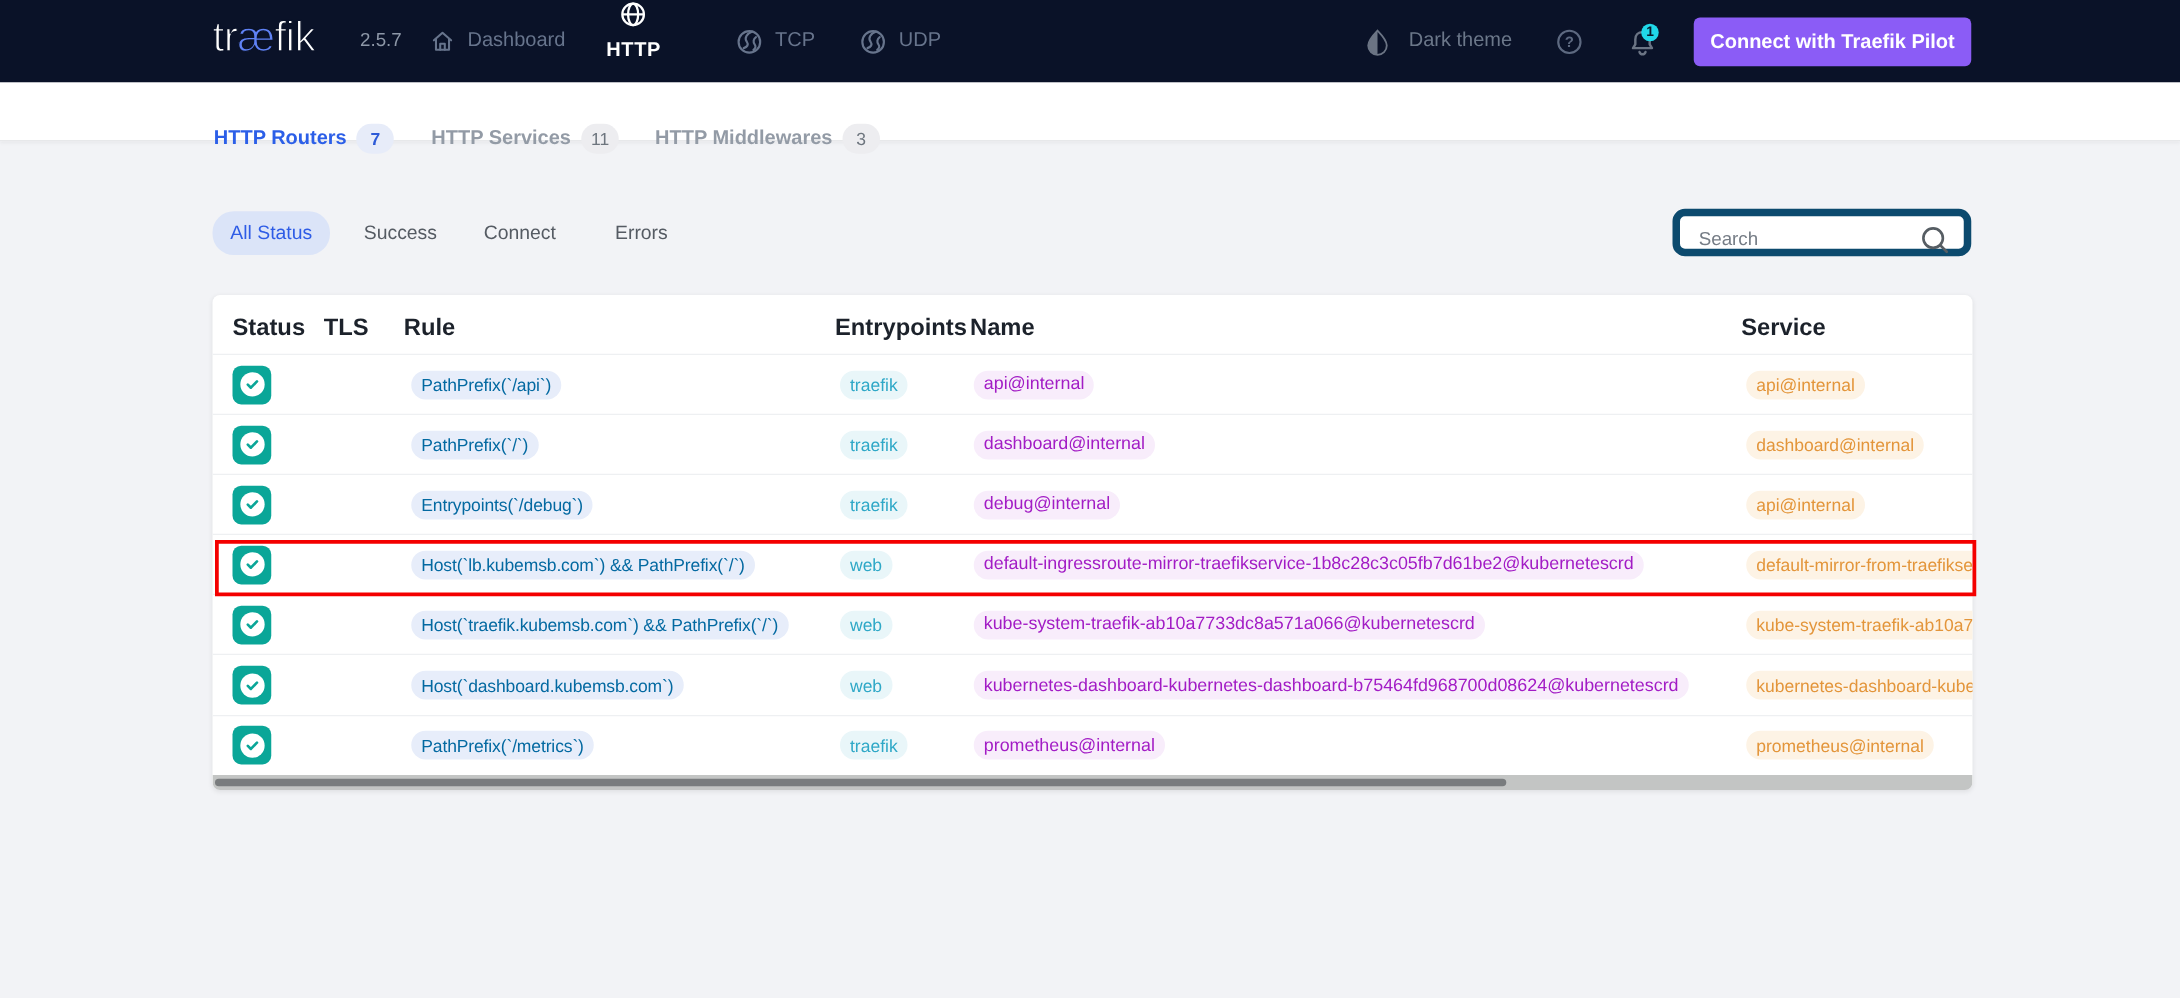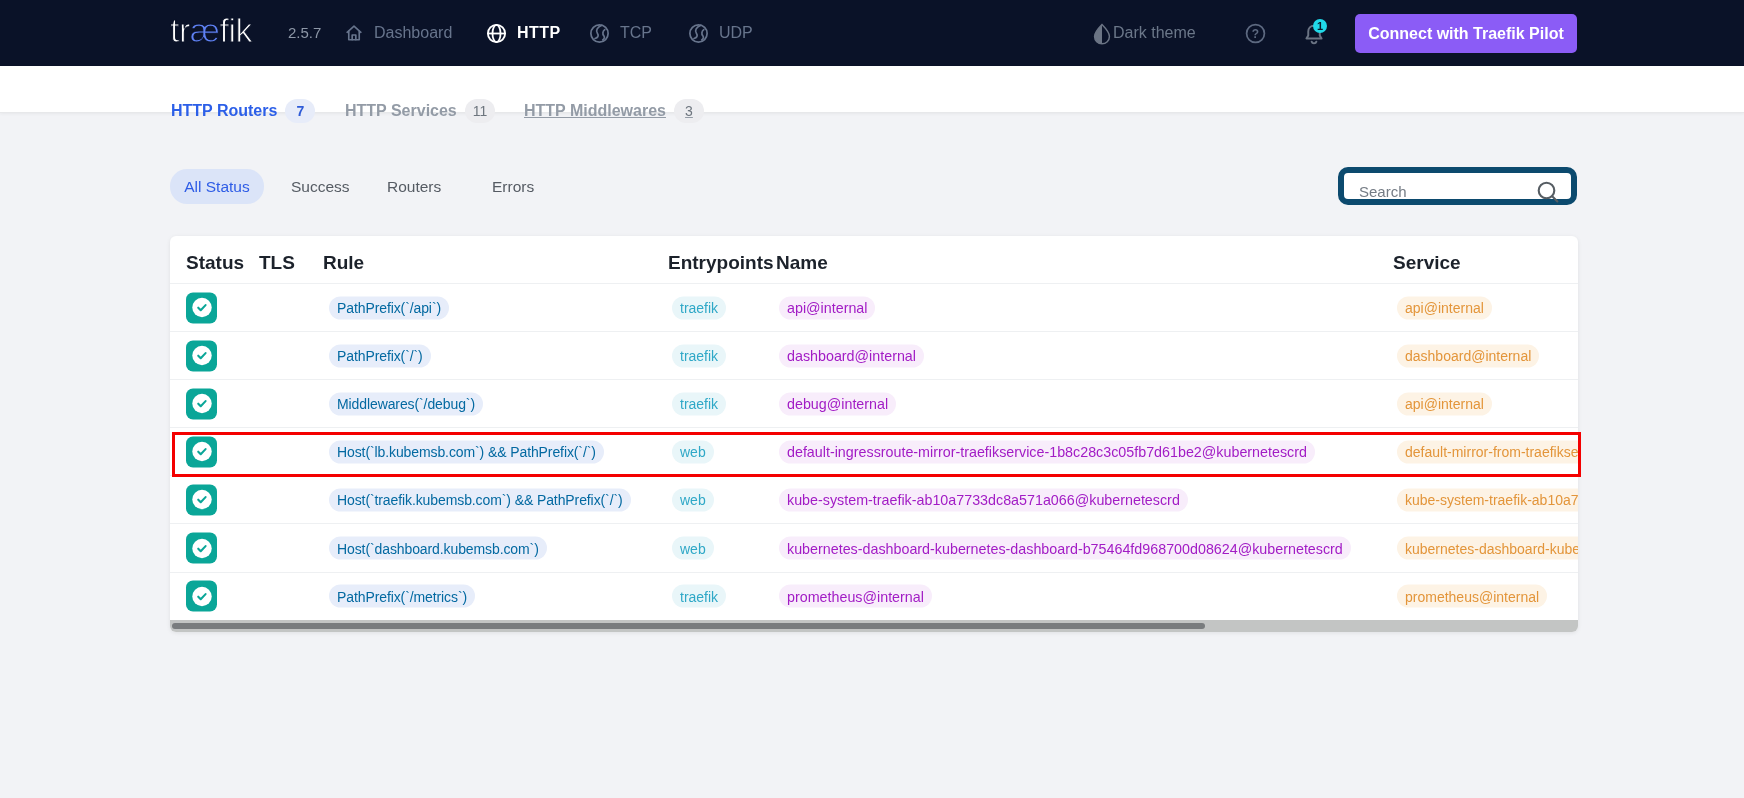--- a/index.html
+++ b/index.html
@@ -6,24 +6,24 @@
   html,body { width:1744px; height:798px; background:#f2f3f6; font-family:"Liberation Sans",sans-serif; overflow:hidden; }
   #root { position:relative; width:1744px; height:798px; }
   
   #nav { position:absolute; left:0; top:0; width:1744px; height:66px; background:#0a1228; }
   .logo { position:absolute; left:170px; top:11px; font-size:34px; letter-spacing:-0.5px; color:#fff; font-weight:400; -webkit-text-stroke:1.1px #0a1228; }
   .logo .ae { color:#5f82f5; -webkit-text-stroke:1.1px #0a1228; }
   .ver { position:absolute; left:268px; top:24px; font-size:15px; color:#8d97a7;margin-left:20px; }
   .navitem { position:absolute; top:0; height:66px; display:flex; align-items:center; gap:9px; color:#67748c; font-size:16px; }
   .navitem.active { color:#fff; font-weight:700; letter-spacing:0.5px; }
   .nv-dash { left:343px; }
-  .nv-http { left:485px; }
+  .nv-http { left:485px;flex-direction:column; }
   .nv-tcp  { left:588px; }
   .nv-udp  { left:687px; }
-  .darkrow { position:absolute; left:1091px; top:0; height:66px; display:flex; align-items:center; gap:0; color:#6b7789; font-size:16px; }
+  .darkrow { position:absolute; left:1091px; top:0; height:66px; display:flex; align-items:center; gap:14px; color:#6b7789; font-size:16px; }
   .helpico { position:absolute; left:1244px; top:22px; }
   .bellico { position:absolute; left:1301px; top:20px; }
   .badge1 { position:absolute; left:1313px; top:19px; width:14px; height:14px; border-radius:50%; background:#20d8e8; color:#0a1a2b; font-size:11px; font-weight:700; display:flex; align-items:center; justify-content:center; }
   .pilotbtn { position:absolute; left:1355px; top:14px; width:222px; height:39px; background:#8b5cf6; border-radius:5px; color:#fff; font-size:16px; font-weight:700; display:flex; align-items:center; justify-content:center; }
   
   #tabbar { position:absolute; left:0; top:66px; width:1744px; height:47px; background:#fff; border-bottom:1px solid #e7e8ea; box-shadow:0 1px 3px rgba(0,0,0,0.05); }
   .tab { position:absolute; top:0; height:47px; display:flex; align-items:center; gap:8px; font-size:16px; font-weight:700; color:#939ba6;margin-top:21px; }
   .tab.active { color:#2c5fe8; }
   .tbadge { height:24px; min-width:30px; padding:0 8px; border-radius:12px; background:#ededf0; color:#6d757e; font-size:14px; font-weight:400; display:flex; align-items:center; justify-content:center; }
   .tab.active .tbadge { background:#e7ecf9; color:#2e5bd7; font-weight:700; }
@@ -107,25 +107,25 @@
     <div class="bellico"><svg width="26" height="27" viewBox="0 0 24 24" fill="none" stroke="#6b7484" stroke-width="1.8" stroke-linecap="round" stroke-linejoin="round">
           <path d="M12 4.8 c-3.2 0 -5.3 2.3 -5.3 5.4 v3.6 l-1.7 2.8 h14 l-1.7 -2.8 v-3.6 c0 -3.1 -2.1 -5.4 -5.3 -5.4 Z"></path>
           <path d="M9.8 19.5 a2.3 2.3 0 0 0 4.4 0"></path>
         </svg></div>
     <div class="badge1">1</div>
     <div class="pilotbtn">Connect with Traefik Pilot</div>
   </div>
   <div id="tabbar">
     <div class="tab active" style="left:171px;">HTTP Routers<span class="tbadge">7</span></div>
     <div class="tab" style="left:345px;">HTTP Services<span class="tbadge">11</span></div>
-    <div class="tab" style="left:524px;text-decoration:underline;">HTTP Middlewares<span class="tbadge">3</span></div>
+    <div class="tab" style="left:524px;">HTTP Middlewares<span class="tbadge">3</span></div>
   </div>
   <div class="pill">All Status</div>
   <div class="filter" style="left:291px;">Success</div>
-  <div class="filter" style="left:387px;">Routers</div>
+  <div class="filter" style="left:387px;">Connect</div>
   <div class="filter" style="left:492px;">Errors</div>
   <div class="search">
       <span class="ph">Search</span>
       <svg width="30" height="30" viewBox="0 0 30 30" fill="none" stroke="#565d63" stroke-width="2.1" stroke-linecap="round">
         <circle cx="13.5" cy="13.5" r="7.8"></circle>
         <path d="M19.2 19.2 L24.4 24.4"></path>
       </svg>
     </div>
   <div id="card">
     <div class="thead">
@@ -160,21 +160,21 @@
         <div class="cell chip c-name">dashboard@internal</div>
         <div class="cell chip c-svc">dashboard@internal</div>
       </div>
       <div class="row">
         <div class="cell stico">
           <svg width="22" height="22" viewBox="0 0 24 24">
             <circle cx="12" cy="12" r="10.6" fill="#fff"></circle>
             <path d="M7.9 12.2 l2.7 2.7 l5.3 -5.5" fill="none" stroke="#0aa698" stroke-width="2.3" stroke-linecap="round" stroke-linejoin="round"></path>
           </svg>
         </div>
-        <div class="cell chip c-rule">Middlewares(`/debug`)</div>
+        <div class="cell chip c-rule">Entrypoints(`/debug`)</div>
         <div class="cell chip c-entry">traefik</div>
         <div class="cell chip c-name">debug@internal</div>
         <div class="cell chip c-svc">api@internal</div>
       </div>
       <div class="row">
         <div class="cell stico">
           <svg width="22" height="22" viewBox="0 0 24 24">
             <circle cx="12" cy="12" r="10.6" fill="#fff"></circle>
             <path d="M7.9 12.2 l2.7 2.7 l5.3 -5.5" fill="none" stroke="#0aa698" stroke-width="2.3" stroke-linecap="round" stroke-linejoin="round"></path>
           </svg>

